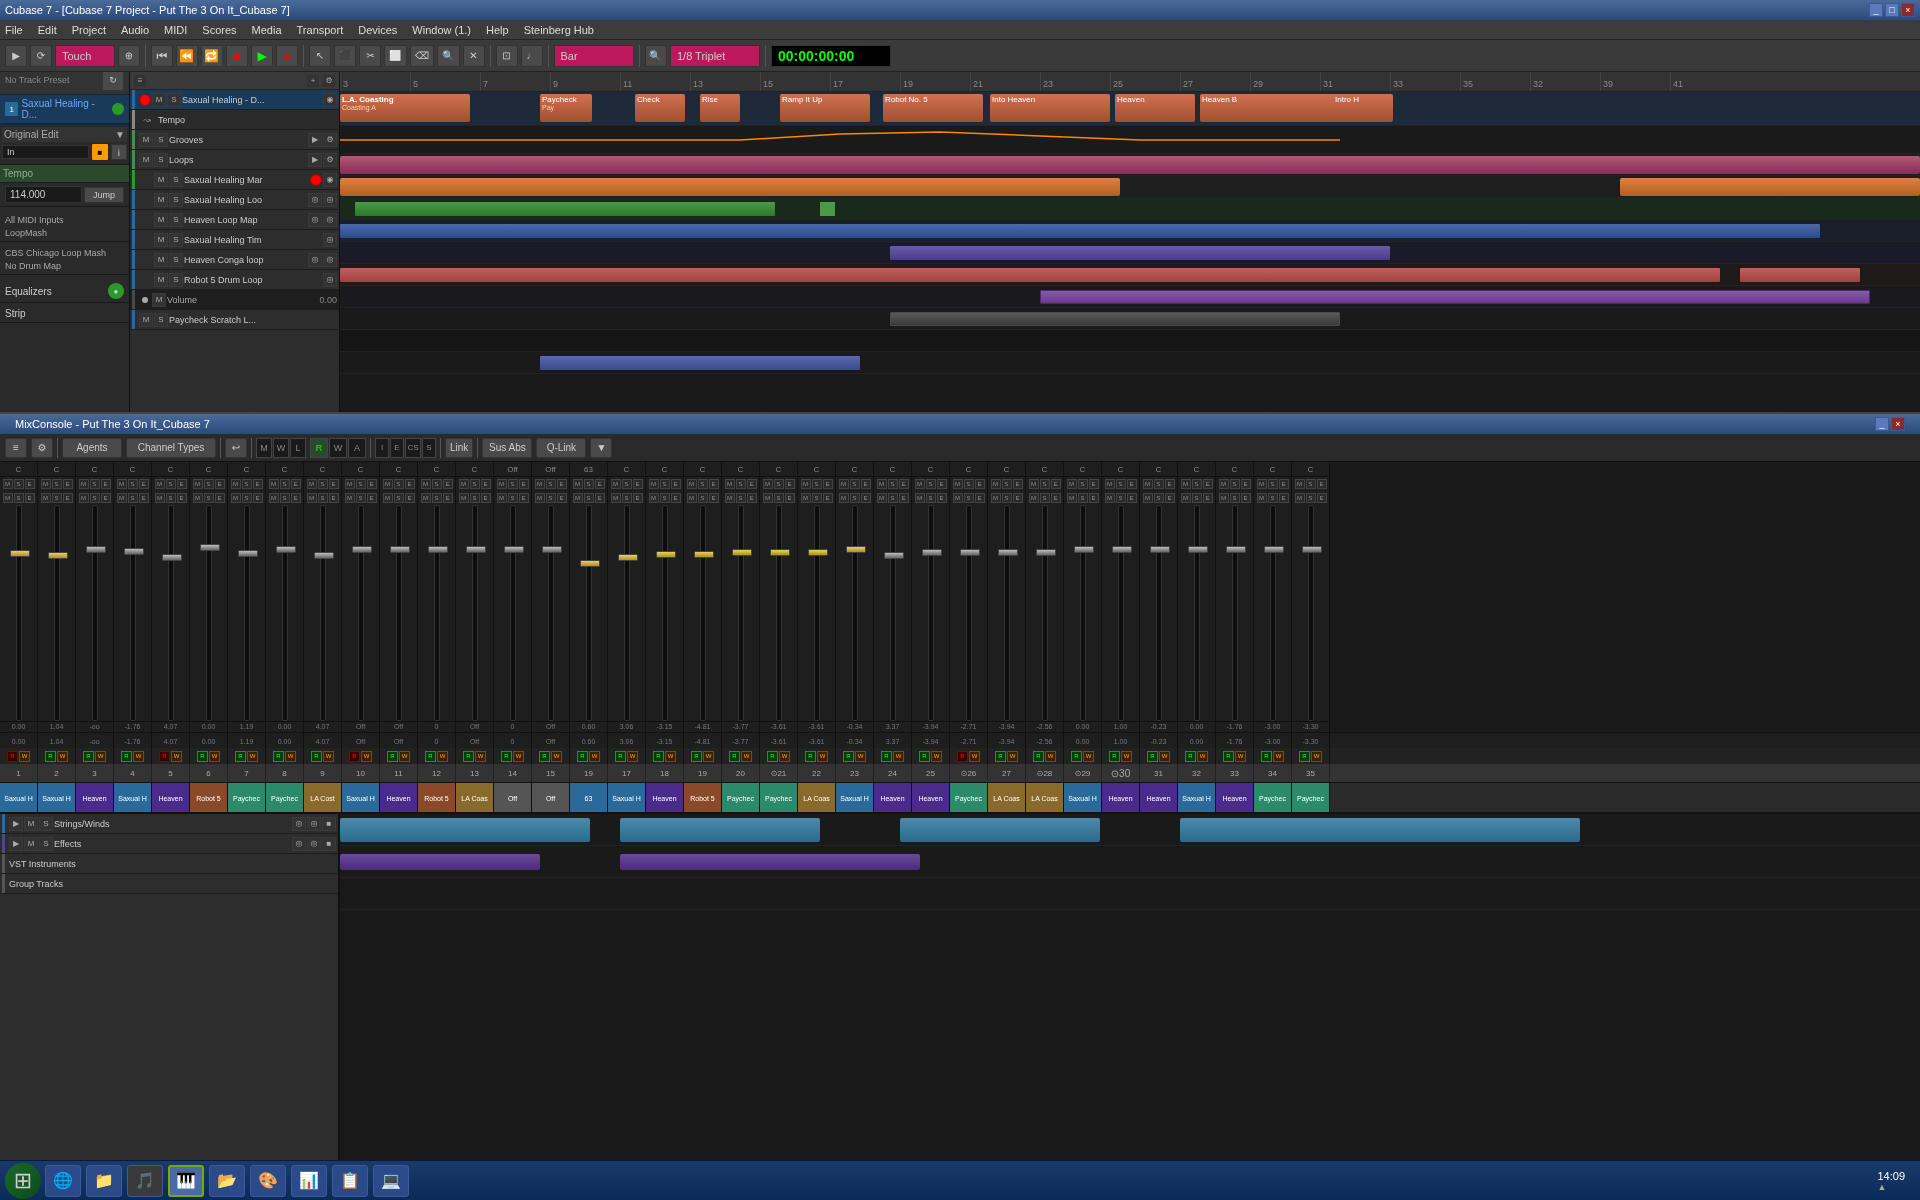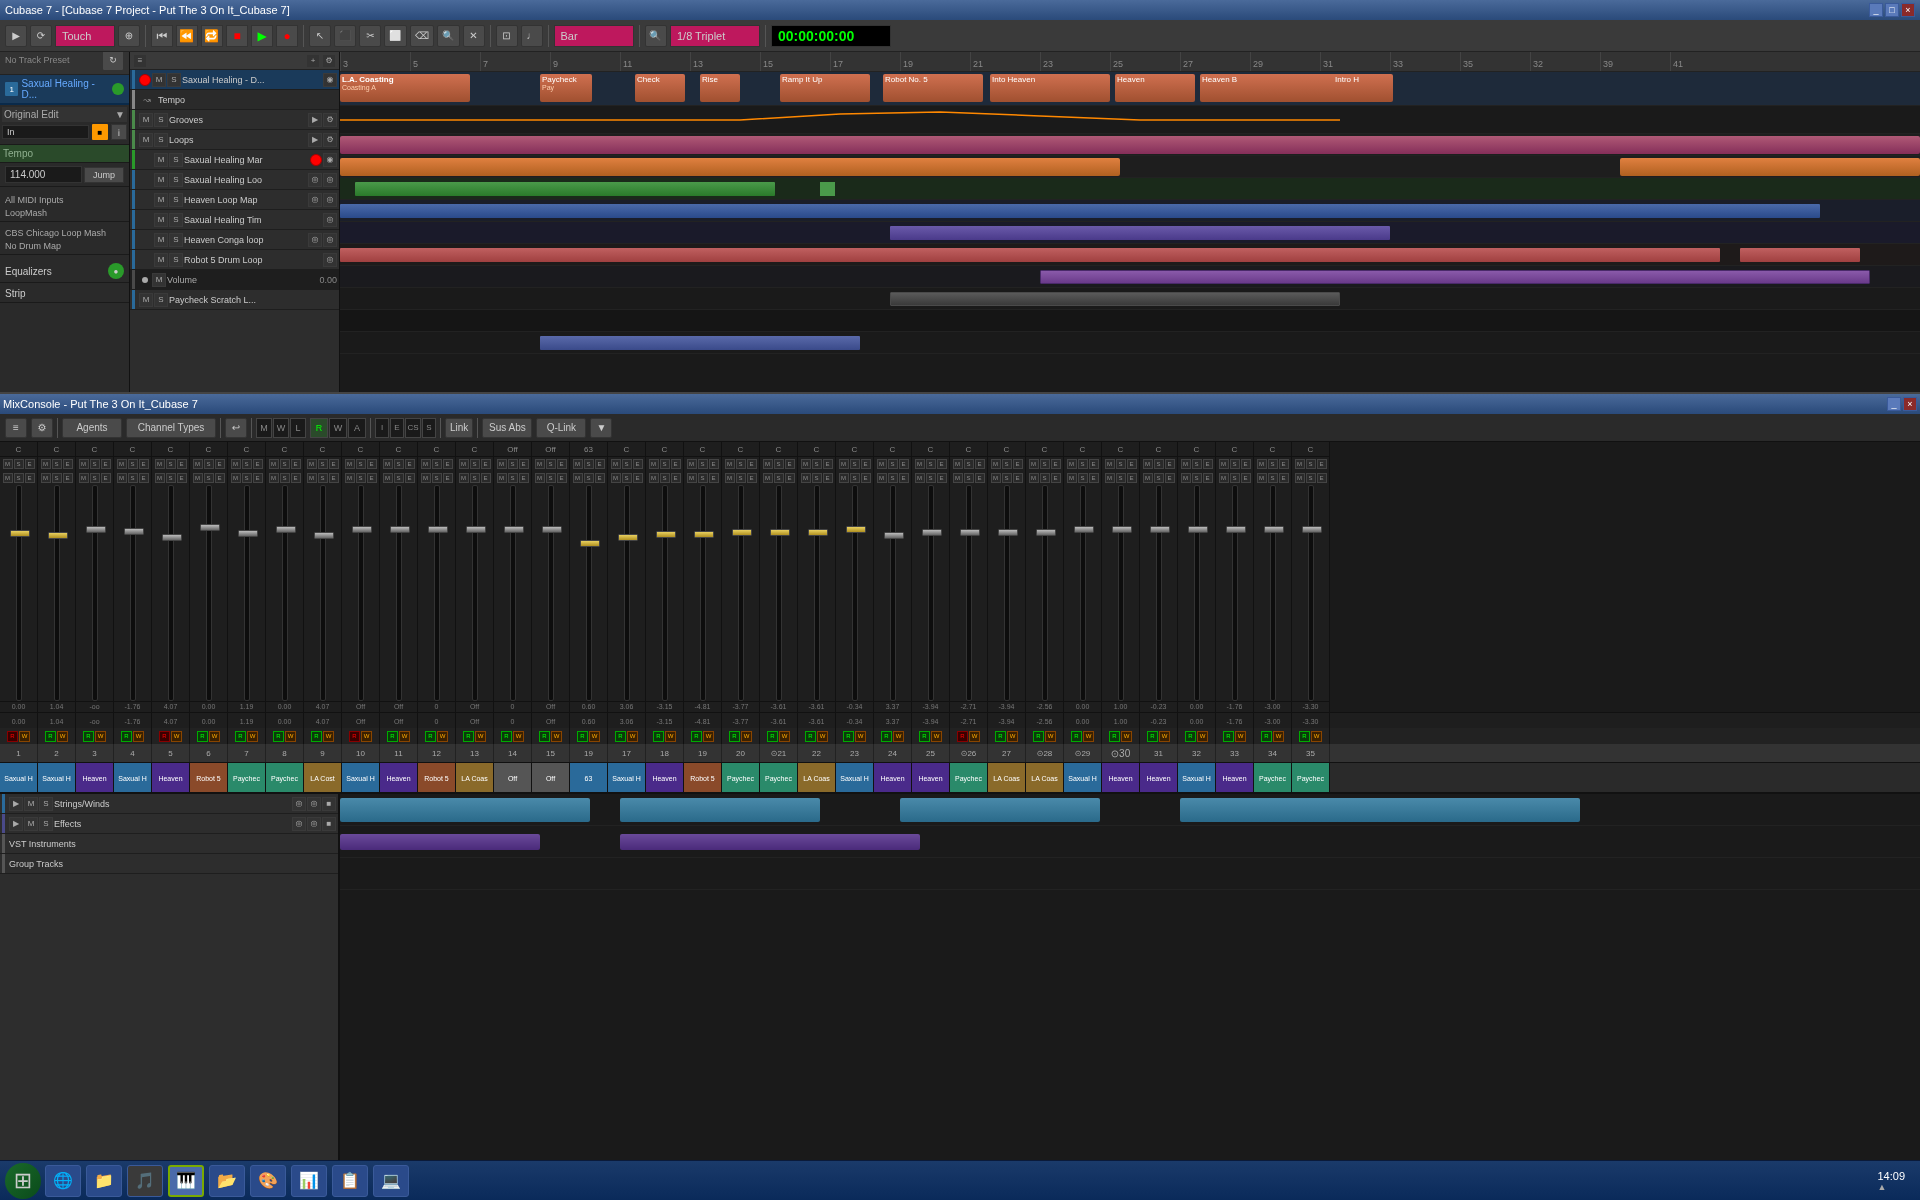--- a/index.html
+++ b/index.html
@@ -418,20 +418,34 @@
 
     <div id="title-bar">
       <span>Cubase 7 - [Cubase 7 Project - Put The 3 On It_Cubase 7]</span>
       <div id="title-bar-buttons">
         <div class="title-btn">_</div>
         <div class="title-btn">□</div>
         <div class="title-btn" style="background:#8a2a2a;">×</div>
       </div>
     </div>
 
+    <div id="menu-bar">
+      <span class="menu-item">File</span>
+      <span class="menu-item">Edit</span>
+      <span class="menu-item">Project</span>
+      <span class="menu-item">Audio</span>
+      <span class="menu-item">MIDI</span>
+      <span class="menu-item">Scores</span>
+      <span class="menu-item">Media</span>
+      <span class="menu-item">Transport</span>
+      <span class="menu-item">Devices</span>
+      <span class="menu-item">Window (1.)</span>
+      <span class="menu-item">Help</span>
+      <span class="menu-item">Steinberg Hub</span>
+    </div>
 
     <div id="toolbar">
 
       <div class="toolbar-btn">▶</div>
       <div class="toolbar-btn">⟳</div>
       <div class="toolbar-display">Touch</div>
       <div class="toolbar-btn">⊕</div>
       <div class="toolbar-separator"></div>
 
       <div class="transport-btn">⏮</div>
@@ -722,21 +736,21 @@
 
             <div class="arrange-track-row" style="height:22px; background:#1a1a1a;">
               <div style="position:absolute; left:200px; width:320px; top:4px; height:14px; background:linear-gradient(to bottom, #5a6aaa, #3a4a8a); border-radius:1px;"></div>
             </div>
           </div>
         </div>
       </div>
 
       <div style="height:400px; background:#1a1a1a; border-top:2px solid #444; position:relative; flex-shrink:0;">
 
-        <div style="height:20px; background:linear-gradient(to bottom, #4a6a9a, #2a4a7a); display:flex; align-items:center; justify-content:space-between; padding:0 3px; color:white; font-size:11px;">
+        <div style="height:20px; background:linear-gradient(to bottom, #4a6a9a, #2a4a7a); display:flex; align-items:center; justify-content:space-between; padding:0 15px; color:white; font-size:11px;">
           <span>MixConsole - Put The 3 On It_Cubase 7</span>
           <div style="display:flex; gap:2px;">
             <div class="title-btn">_</div>
             <div class="title-btn" style="background:#8a2a2a;">×</div>
           </div>
         </div>
 
         <div style="height:28px; background:#2a2a2a; display:flex; align-items:center; padding:0 5px; gap:4px; border-bottom:1px solid #111;">
           <div class="toolbar-btn" style="height:20px; font-size:10px;">≡</div>
           <div class="toolbar-btn" style="height:20px; font-size:10px;">⚙</div>

